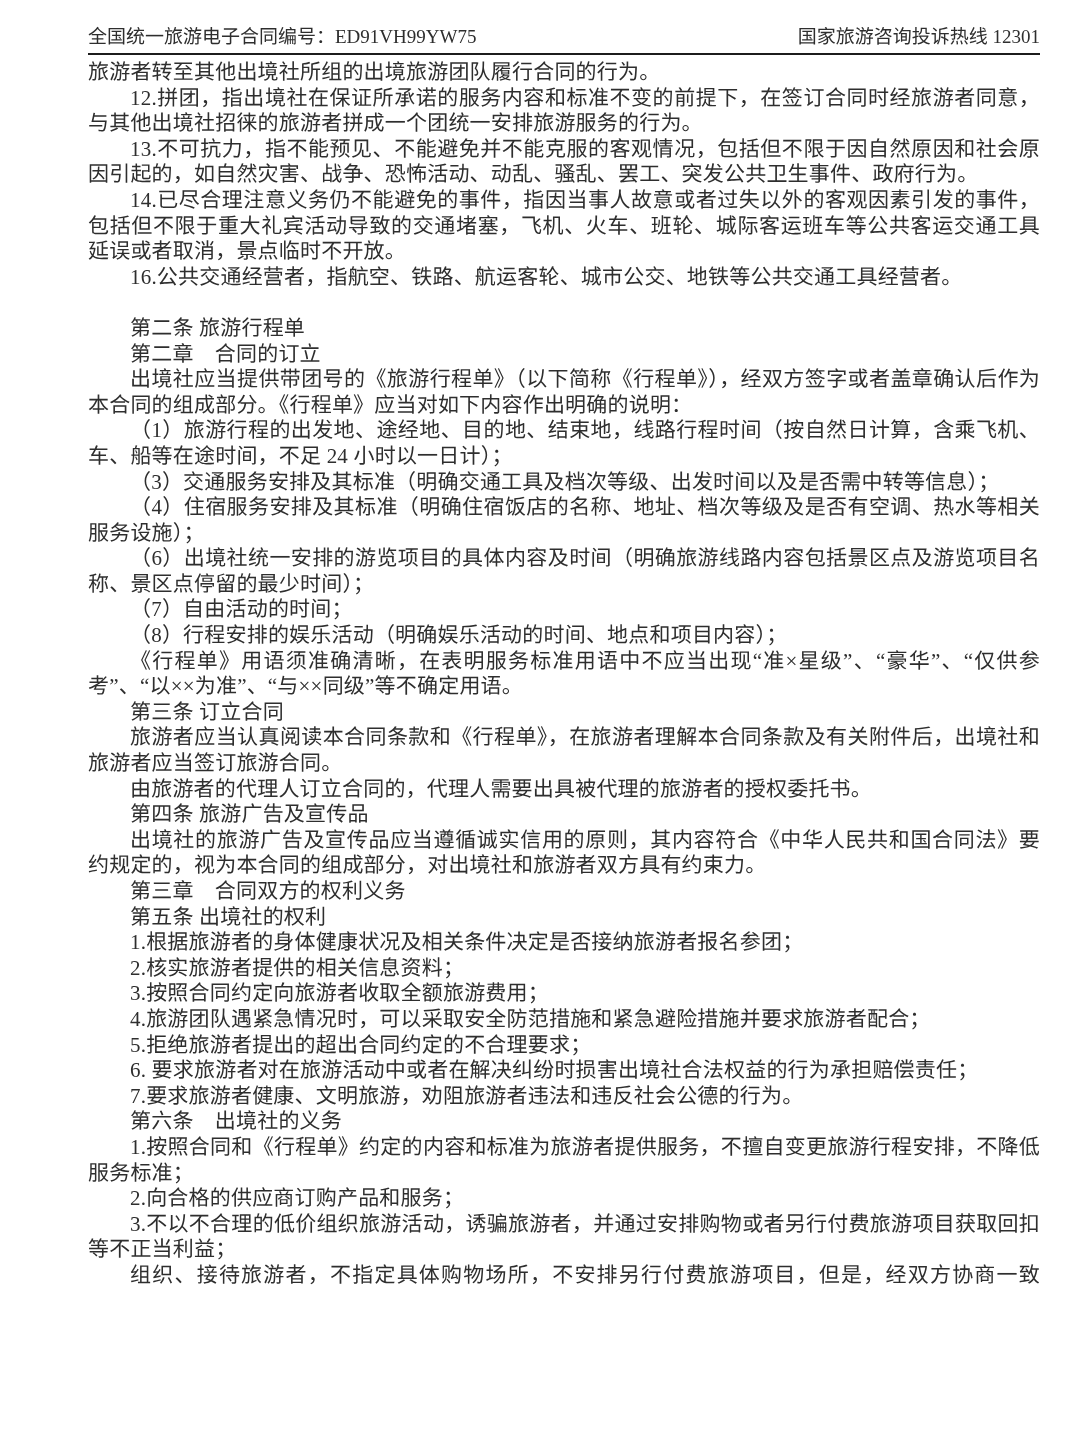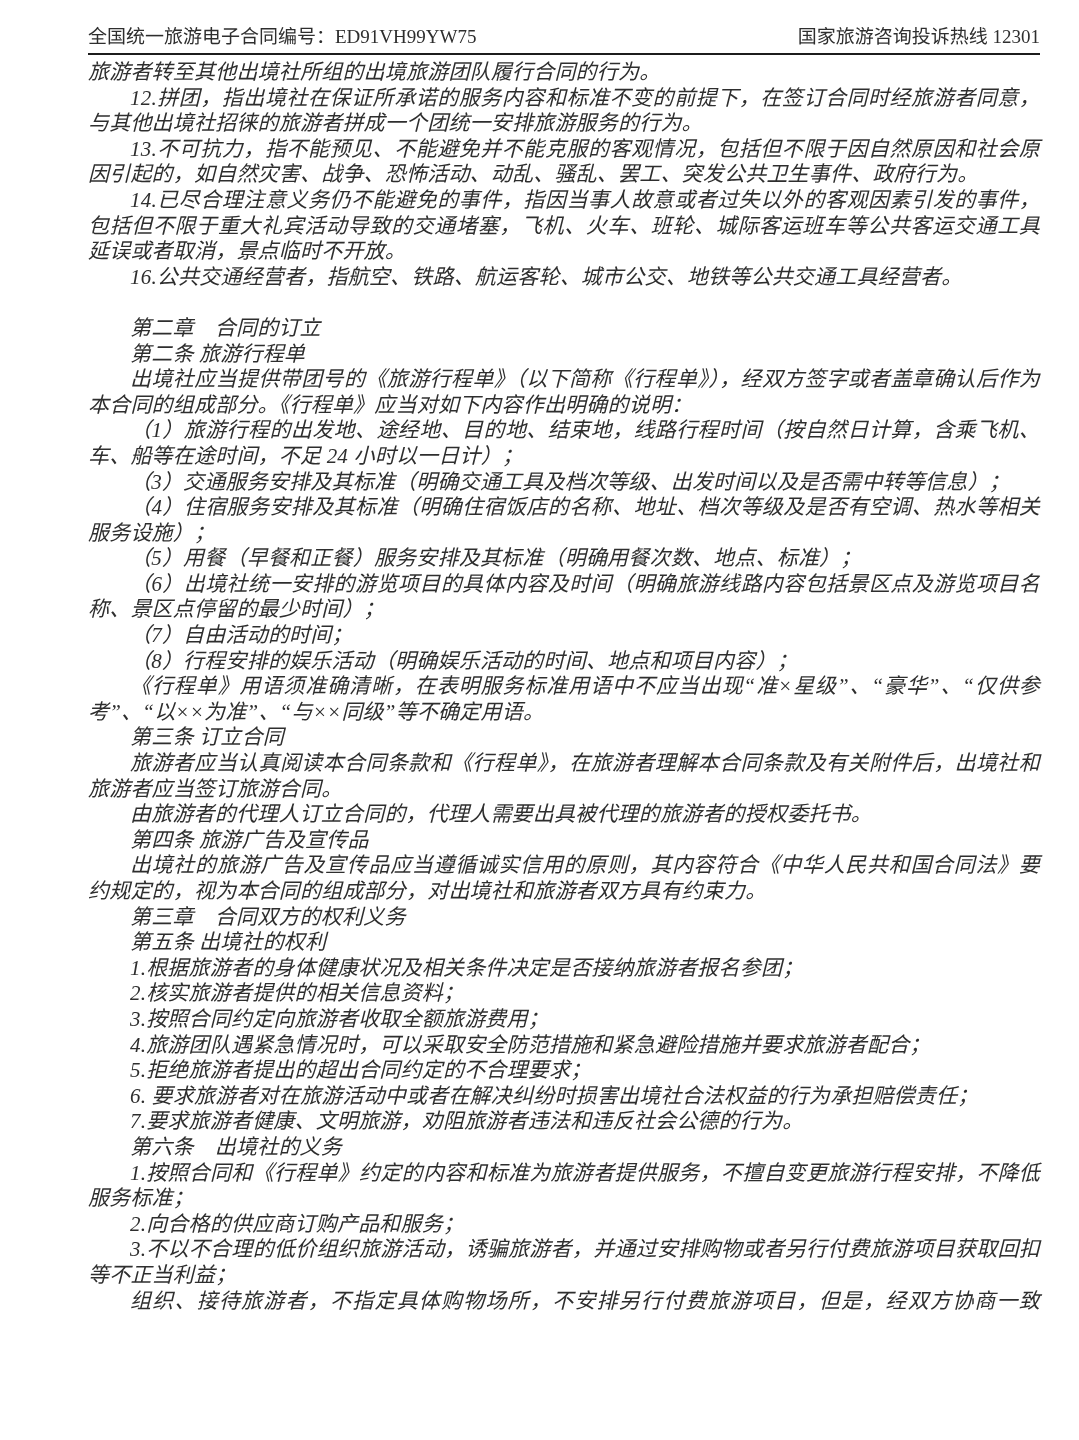--- a/index.html
+++ b/index.html
@@ -42,21 +42,20 @@
   .contract-body {
     position: absolute;
     left: 64px;
     right: 63px;
     top: 60px;
     font-size: 21px;
     line-height: 25.6px;
     text-align: justify;
     color: #2e2e2e;
     letter-spacing: 0.2px;
-    font-style: italic;
   }
   .contract-body p { margin: 0; }
   .contract-body p.indent { text-indent: 2em; }
   .contract-body p.blank { height: 25.6px; }
   .contract-body p.jlast { text-align-last: justify; }
 </style>
 </head>
 <body>
 
 <div class="page">
@@ -66,27 +65,26 @@
   </div>
   <div class="header-divider"></div>
   <div class="contract-body">
 
   <p>旅游者转至其他出境社所组的出境旅游团队履行合同的行为。</p>
       <p class="indent">12.拼团，指出境社在保证所承诺的服务内容和标准不变的前提下，在签订合同时经旅游者同意，与其他出境社招徕的旅游者拼成一个团统一安排旅游服务的行为。</p>
       <p class="indent">13.不可抗力，指不能预见、不能避免并不能克服的客观情况，包括但不限于因自然原因和社会原因引起的，如自然灾害、战争、恐怖活动、动乱、骚乱、罢工、突发公共卫生事件、政府行为。</p>
       <p class="indent">14.已尽合理注意义务仍不能避免的事件，指因当事人故意或者过失以外的客观因素引发的事件，包括但不限于重大礼宾活动导致的交通堵塞，飞机、火车、班轮、城际客运班车等公共客运交通工具延误或者取消，景点临时不开放。</p>
       <p class="indent">16.公共交通经营者，指航空、铁路、航运客轮、城市公交、地铁等公共交通工具经营者。</p>
       <p class="blank"></p>
+      <p class="indent">第二条 旅游行程单</p>
       <p class="indent">第二章　合同的订立</p>
-      <p class="indent">第二条 旅游行程单</p>
       <p class="indent">出境社应当提供带团号的《旅游行程单》（以下简称《行程单》），经双方签字或者盖章确认后作为本合同的组成部分。《行程单》应当对如下内容作出明确的说明：</p>
       <p class="indent">（1）旅游行程的出发地、途经地、目的地、结束地，线路行程时间（按自然日计算，含乘飞机、车、船等在途时间，不足 24 小时以一日计）；</p>
       <p class="indent">（3）交通服务安排及其标准（明确交通工具及档次等级、出发时间以及是否需中转等信息）；</p>
       <p class="indent">（4）住宿服务安排及其标准（明确住宿饭店的名称、地址、档次等级及是否有空调、热水等相关服务设施）；</p>
-      <p class="indent">（5）用餐（早餐和正餐）服务安排及其标准（明确用餐次数、地点、标准）；</p>
       <p class="indent">（6）出境社统一安排的游览项目的具体内容及时间（明确旅游线路内容包括景区点及游览项目名称、景区点停留的最少时间）；</p>
       <p class="indent">（7）自由活动的时间；</p>
       <p class="indent">（8）行程安排的娱乐活动（明确娱乐活动的时间、地点和项目内容）；</p>
       <p class="indent">《行程单》用语须准确清晰，在表明服务标准用语中不应当出现“准×星级”、“豪华”、“仅供参考”、“以××为准”、“与××同级”等不确定用语。</p>
       <p class="indent">第三条 订立合同</p>
       <p class="indent">旅游者应当认真阅读本合同条款和《行程单》，在旅游者理解本合同条款及有关附件后，出境社和旅游者应当签订旅游合同。</p>
       <p class="indent">由旅游者的代理人订立合同的，代理人需要出具被代理的旅游者的授权委托书。</p>
       <p class="indent">第四条 旅游广告及宣传品</p>
       <p class="indent">出境社的旅游广告及宣传品应当遵循诚实信用的原则，其内容符合《中华人民共和国合同法》要约规定的，视为本合同的组成部分，对出境社和旅游者双方具有约束力。</p>
       <p class="indent">第三章　合同双方的权利义务</p>

